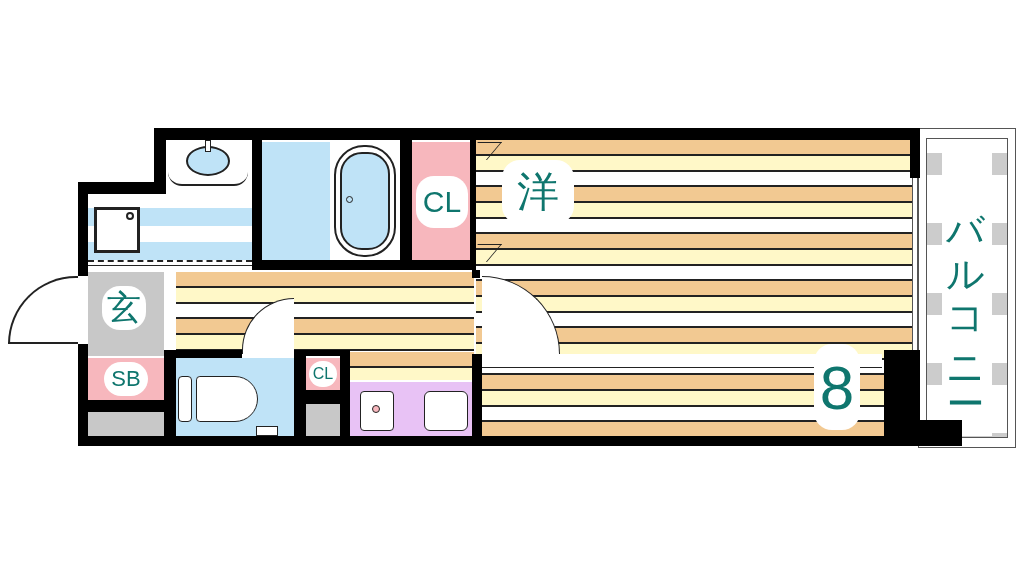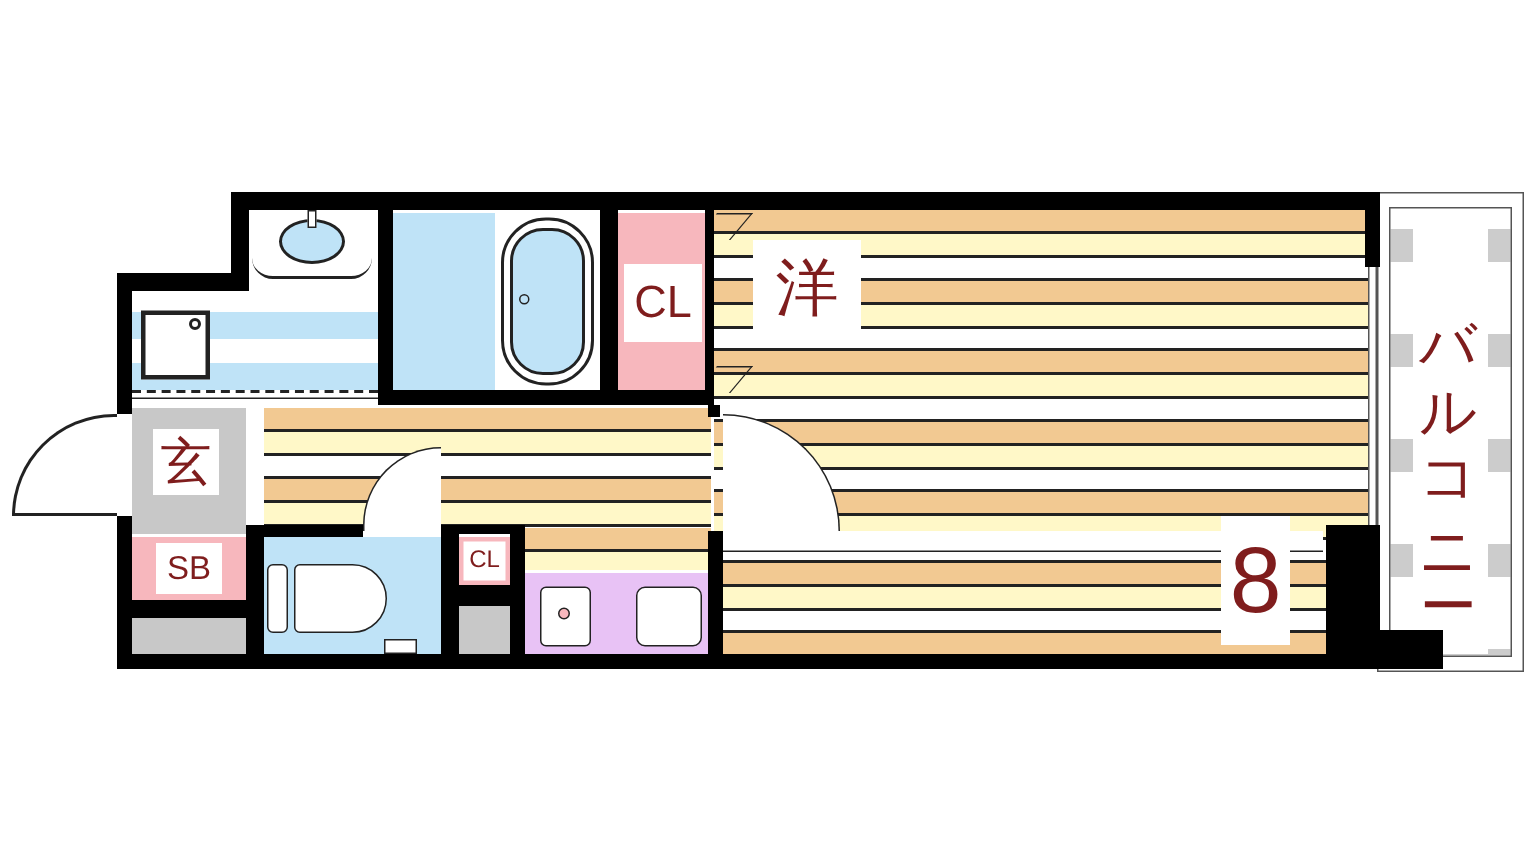--- a/index.html
+++ b/index.html
@@ -1,21 +1,21 @@
 <!DOCTYPE html>
 <html><head>
 <meta charset="utf-8">
 <style>
   html,body{margin:0;padding:0;background:#ffffff;}
   body{width:1024px;height:576px;position:relative;overflow:hidden;font-family:"DejaVu Sans","Liberation Sans",sans-serif;}
   .abs{position:absolute;box-sizing:border-box;}
   .wall{position:absolute;background:#000;}
   .floor-wood{background:repeating-linear-gradient(to bottom,#f2c992 0px,#f2c992 14px,#222 14px,#222 16px,#fff8c8 16px,#fff8c8 30px,#222 30px,#222 32px,#ffffff 32px,#ffffff 45px,#222 45px,#222 47px);}
   .floor-blue-stripe{background:repeating-linear-gradient(to bottom,#ffffff 0px,#ffffff 16px,#bfe3f7 16px,#bfe3f7 34px);}
-  .label{position:absolute;background:#fff;color:#7f1d1d;display:flex;align-items:center;justify-content:center;}
+  .label{position:absolute;background:#fff;color:#0f766e;display:flex;align-items:center;justify-content:center;border-radius:18px;}
   .vtext{writing-mode:vertical-rl;text-orientation:upright;}
 </style>
 </head>
 <body>
 
 <div class="abs" style="left:0;top:0;width:1024px;height:576px;">
 
   <div class="abs floor-wood" style="left:476px;top:140px;width:436px;height:298px;"></div>
 
   <div class="abs floor-wood" style="left:176px;top:272px;width:298px;height:80px;"></div>

